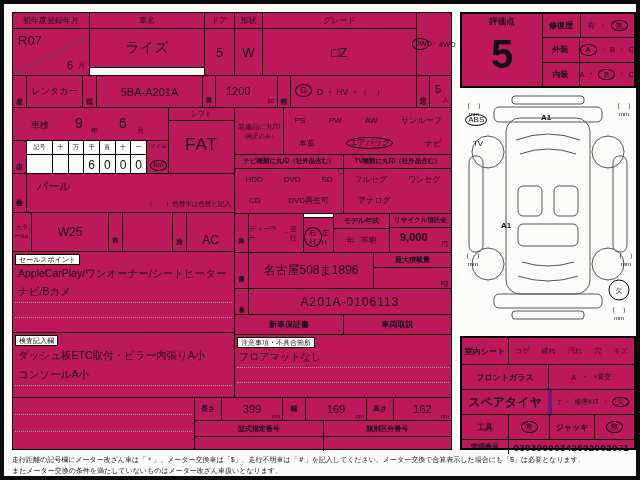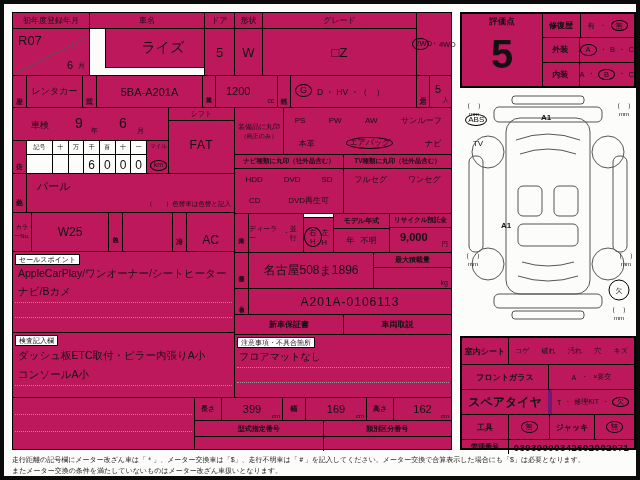--- a/index.html
+++ b/index.html
@@ -37,21 +37,21 @@
   <div class="cell c hdr" style="left:200px;top:8px;width:31px;height:17px;">ドア</div>
   <div class="cell c hdr" style="left:230px;top:8px;width:29px;height:17px;">形状</div>
   <div class="cell c hdr" style="left:258px;top:8px;width:155px;height:17px;">グレード</div>
 
   <div class="cell" style="left:8px;top:24px;width:78px;height:48px;">
     <div class="diag"></div>
     <span style="position:absolute;left:5px;top:4px;font-size:13px;">R07</span>
     <span style="position:absolute;right:16px;bottom:4px;font-size:11px;">6</span>
     <span style="position:absolute;right:4px;bottom:4px;font-size:7px;">月</span>
   </div>
-  <div class="cell c" style="left:85px;top:24px;width:116px;height:40px;font-size:14px;margin-left:16px;">ライズ</div>
+  <div class="cell c" style="left:85px;top:24px;width:116px;height:40px;font-size:14px;">ライズ</div>
   <div class="cell c" style="left:200px;top:24px;width:31px;height:48px;font-size:13px;">5</div>
   <div class="cell c" style="left:230px;top:24px;width:29px;height:48px;font-size:13px;">W</div>
   <div class="cell c" style="left:258px;top:24px;width:155px;height:48px;font-size:13px;">□Z</div>
   <div class="cell" style="left:412px;top:8px;width:36px;height:64px;">
     <div class="stack" style="align-items:center;justify-content:center;gap:1px;font-size:7.5px;">
       <span class="circ">2WD</span>
       <span>・</span>
       <span>4WD</span>
     </div>
   </div>
@@ -105,21 +105,21 @@
       <div class="c val" style="flex:1;">0</div>
     </div>
   </div>
   <div class="cell" style="left:142px;top:136px;width:23px;height:34px;">
     <span style="position:absolute;left:3px;top:2px;font-size:5.5px;">マイル</span>
     <span class="circ" style="position:absolute;left:3px;bottom:2px;font-size:7px;">km</span>
   </div>
 
   <div class="cell" style="left:164px;top:103px;width:67px;height:67px;">
     <div style="text-align:center;font-size:7px;border-bottom:1px solid #000;padding:1px 0;">シフト</div>
-    <div class="c" style="height:48px;font-size:12px;letter-spacing:1px;">FAT</div>
+    <div class="c" style="height:48px;font-size:17px;letter-spacing:1px;">FAT</div>
   </div>
 
   <div class="cell" style="left:230px;top:103px;width:218px;height:48px;">
     <div style="position:absolute;left:0;top:0;width:48px;height:100%;border-right:1px solid #000;display:flex;flex-direction:column;align-items:center;justify-content:center;">
       <span class="sm">装備品に丸印</span>
       <span class="xs">（純正のみ）</span>
     </div>
     <div style="position:absolute;left:48px;top:0;right:0;height:24px;" class="rowflex hdr">
       <span>PS</span>
       <span>PW</span>
@@ -145,20 +145,23 @@
     <div class="rowflex hdr" style="height:21px;">
       <span>CD</span>
       <span>DVD再生可</span>
     </div>
   </div>
   <div class="cell" style="left:339px;top:150px;width:109px;height:60px;">
     <div style="border-bottom:1px solid #000;text-align:center;font-size:6.5px;padding:2px 0;font-weight:bold;">TV種類に丸印（社外品含む）</div>
     <div class="rowflex hdr" style="height:21px;">
       <span>フルセグ</span>
       <span>ワンセグ</span>
+    </div>
+    <div class="rowflex hdr" style="height:21px;justify-content:flex-start;padding-left:14px;">
+      <span>アナログ</span>
     </div>
   </div>
 
   <div class="cell vl" style="left:8px;top:169px;width:15px;height:40px;">外装色</div>
   <div class="cell" style="left:22px;top:169px;width:209px;height:40px;">
     <span style="position:absolute;left:10px;top:5px;font-size:11px;">パール</span>
     <span style="position:absolute;right:3px;bottom:3px;font-size:6.5px;">（　　）色替車は色替と記入</span>
   </div>
 
   <div class="cell cw" style="left:8px;top:208px;width:20px;height:40px;font-size:6px;">カラーNo.</div>

